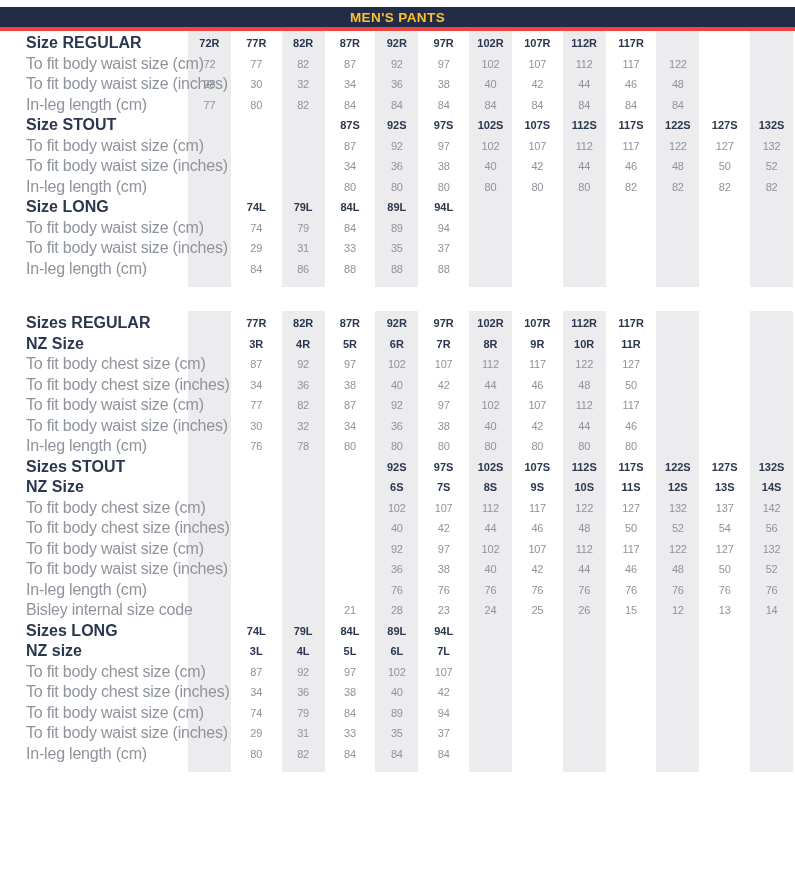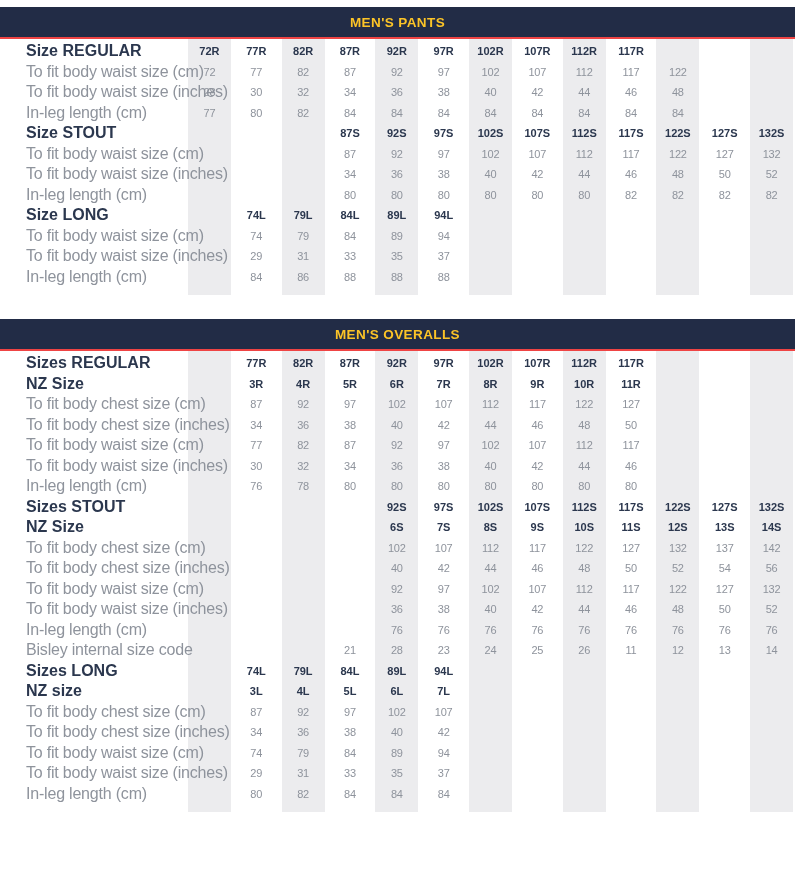--- a/index.html
+++ b/index.html
@@ -7,23 +7,23 @@
   body {
     width: 795px;
     height: 885px;
     font-family: "Liberation Sans", sans-serif;
     overflow: hidden;
   }
   .page { width: 795px; padding-top: 7px; }
 
   
   .hbar {
-    height: 32px;
+    height: 24px;
     background: #222c46;
-    border-bottom: 2px solid #ef4444;
+    border-bottom: 4px solid #ef4444;
     display: flex;
     align-items: center;
     justify-content: center;
   }
   .hbar .title {
     color: #fcc427;
     font-size: 13.5px;
     font-weight: 700;
     letter-spacing: 0.4px;
   }
@@ -294,23 +294,20 @@
           <div class="cell"></div>
           <div class="cell"></div>
           <div class="cell"></div>
         </div>
       </div>
   </section>
 
   <div class="gap-between"></div>
 
   <section>
-    <div class="hbar">
-      <span class="title">MEN'S OVERALLS</span>
-    </div>
     <div class="tbody">
         <div class="stripes">
           <div></div>
           <div class="shade"></div>
           <div></div>
           <div class="shade"></div>
           <div></div>
           <div class="shade"></div>
           <div></div>
           <div class="shade"></div>
@@ -549,21 +546,21 @@
           <div class="lbl">Bisley internal size code</div>
           <div class="cell"></div>
           <div class="cell"></div>
           <div class="cell"></div>
           <div class="cell">21</div>
           <div class="cell">28</div>
           <div class="cell">23</div>
           <div class="cell">24</div>
           <div class="cell">25</div>
           <div class="cell">26</div>
-          <div class="cell">11</div>
+          <div class="cell">15</div>
           <div class="cell">12</div>
           <div class="cell">13</div>
           <div class="cell">14</div>
         </div>
         <div class="row bold">
           <div class="lbl">Sizes LONG</div>
           <div class="cell"></div>
           <div class="cell">74L</div>
           <div class="cell">79L</div>
           <div class="cell">84L</div>

